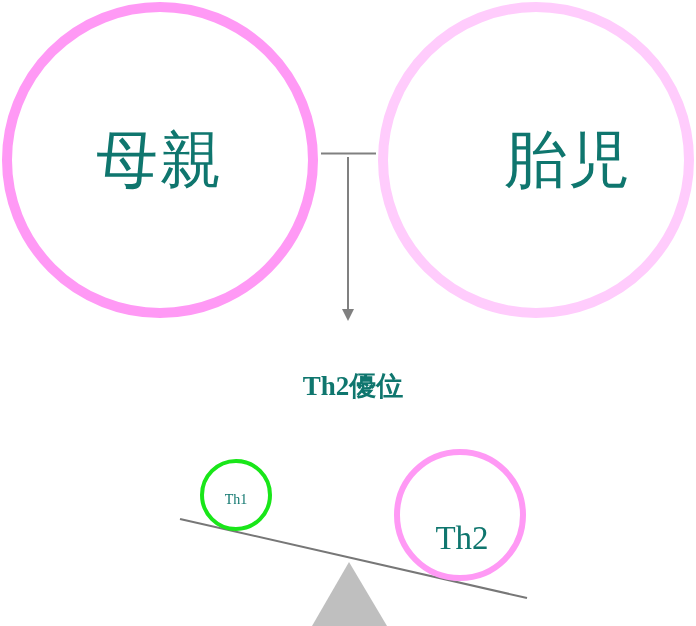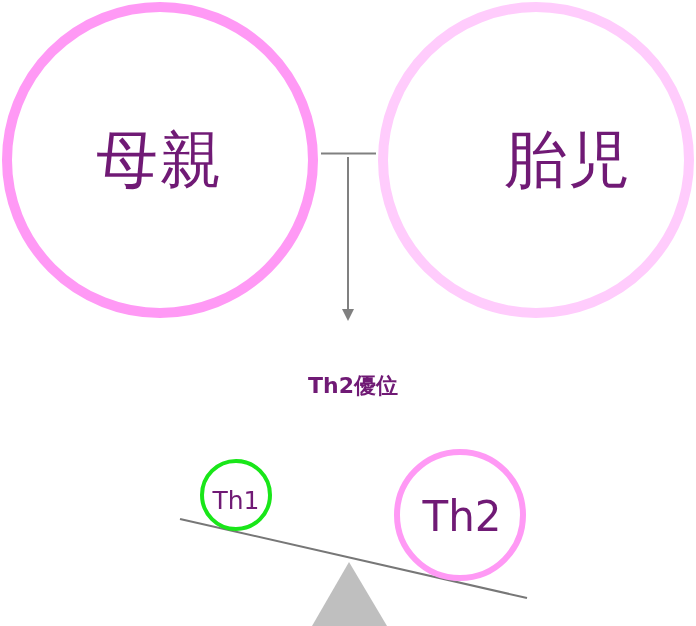--- a/index.html
+++ b/index.html
@@ -1,22 +1,22 @@
 <!DOCTYPE html>
 <html><head>
   <meta charset="utf-8">
   <style>
     html, body { margin: 0; padding: 0; background: #ffffff; }
     body { width: 696px; height: 626px; position: relative; overflow: hidden; font-family: "DejaVu Sans", sans-serif; }
     svg { position: absolute; left: 0; top: 0; }
-    .label { position: absolute; color: #701a75; white-space: nowrap; transform: translate(-50%, -50%); line-height: 1; }
+    .label { position: absolute; color: #0f766e; white-space: nowrap; transform: translate(-50%, -50%); line-height: 1; font-family: Liberation Serif, serif; }
     .big { font-size: 62px; font-weight: normal; letter-spacing: 2px; }
-    .title { font-size: 22px; font-weight: bold; }
-    .th1 { font-size: 25px; }
-    .th2 { font-size: 42px; }
+    .title { font-size: 27px; font-weight: bold; }
+    .th1 { font-size: 14px; }
+    .th2 { font-size: 33px; margin-top: 21px; }
   </style>
 </head>
 <body>
 
 <svg width="696" height="626" viewBox="0 0 696 626">
   <circle cx="160" cy="160" r="153" fill="none" stroke="#ff99f5" stroke-width="10"></circle>
   <circle cx="536" cy="160" r="153" fill="none" stroke="#ffccfc" stroke-width="10"></circle>
 
   <line x1="321" y1="153.5" x2="376" y2="153.5" stroke="#808080" stroke-width="2"></line>
   <line x1="348" y1="157" x2="348" y2="310" stroke="#808080" stroke-width="2"></line>

